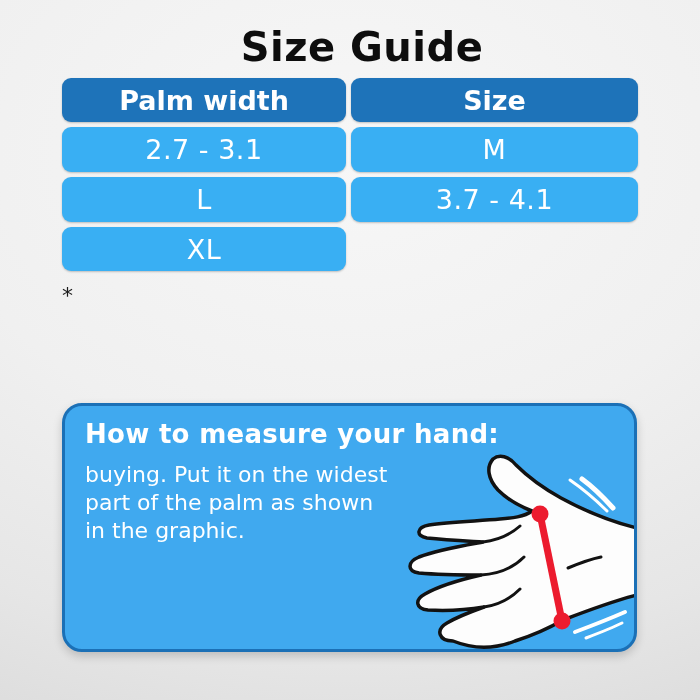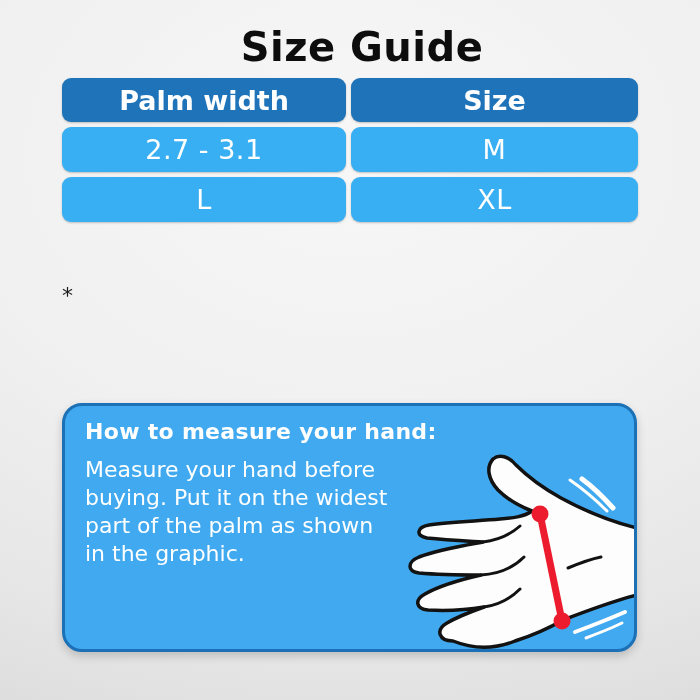--- a/index.html
+++ b/index.html
@@ -38,21 +38,21 @@
   .note-marker{flex:0 0 auto;}
   
   .measure-box{
     position:absolute;left:62px;top:403px;width:575px;height:249px;
     box-sizing:border-box;border:3px solid var(--box-border);
     border-radius:20px;background:var(--box-blue);
     overflow:hidden;box-shadow:0 4px 10px rgba(0,0,0,.18);
   }
   .mb-heading{
     margin:13px 0 0 20px;color:#ffffff;
-    font-size:22px;font-weight:700;letter-spacing:.3px;
+    font-size:26px;font-weight:700;letter-spacing:.3px;
   }
   .mb-body{
     margin:12px 0 0 20px;color:#ffffff;
     font-size:22px;line-height:28px;font-weight:500;width:345px;
   }
   .hand-illustration{
     position:absolute;right:0;top:37px;width:245px;height:210px;
   }
 </style>
 </head>
@@ -64,33 +64,33 @@
 
   <div class="size-table">
     <div class="cell head">Palm width</div>
     <div class="cell head">Size</div>
 
     <div class="cell row">2.7 - 3.1</div>
     <div class="cell row">M</div>
 
     <div class="cell row">L</div>
 
+    <div class="cell row">3.7 - 4.1</div>
     <div class="cell row">XL</div>
   </div>
 
   <div class="note">
     <span class="note-marker">*</span>
     <div>
     </div>
   </div>
 
   <div class="measure-box">
     <div class="mb-heading">How to measure your hand:</div>
     <div class="mb-body">
-      <div>Measure your hand before</div>
       <div>buying. Put it on the widest</div>
       <div>part of the palm as shown</div>
       <div>in the graphic.</div>
     </div>
 
     <svg class="hand-illustration" viewBox="0 0 245 210" xmlns="http://www.w3.org/2000/svg" aria-hidden="true">
 
       <path d="M 104,16
            C 97,24 99,36 109,47
            C 118,56 130,63 143,68

